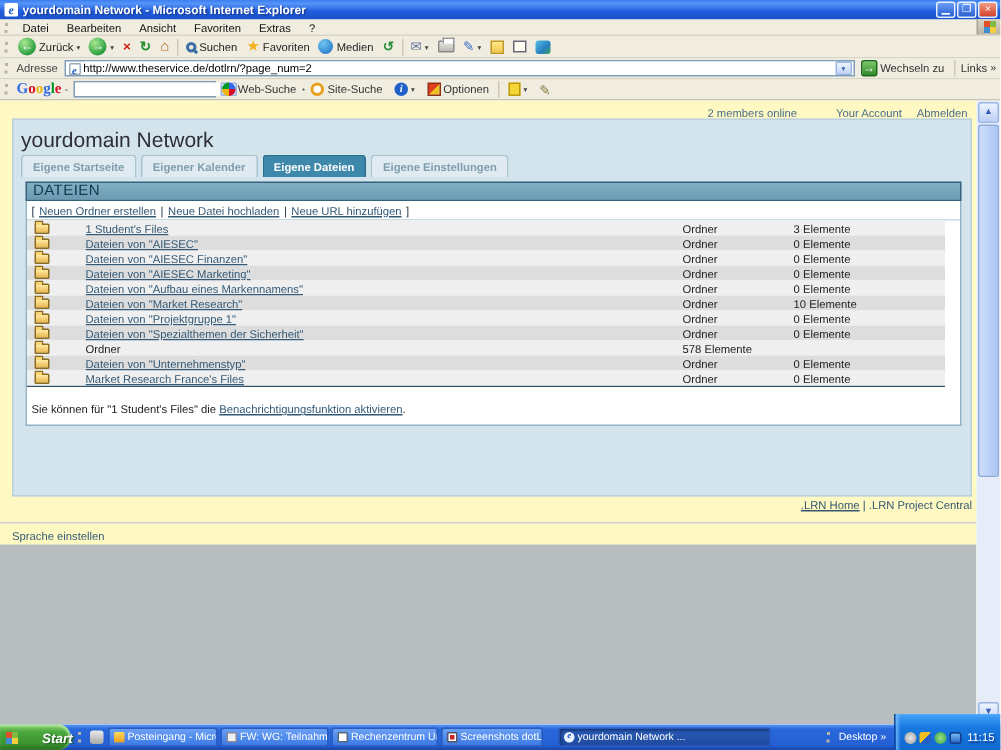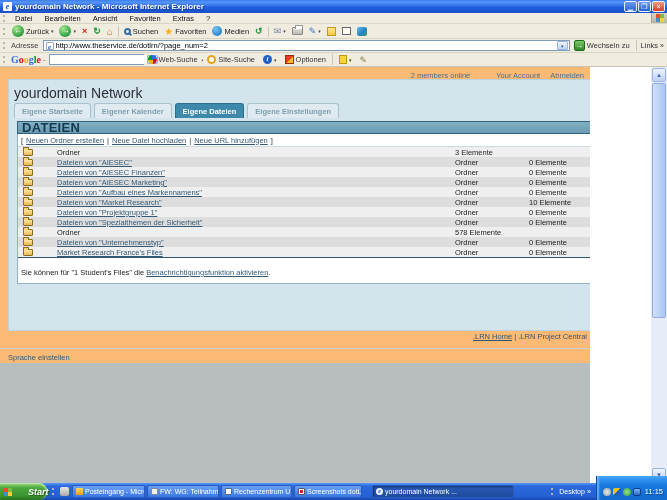--- a/index.html
+++ b/index.html
@@ -79,41 +79,41 @@
   .g-input{flex:1;border:none;outline:none;height:9px;font:7.5px "Liberation Sans",sans-serif;background:#fff}
   .gbtn{display:flex;align-items:center;gap:2px;padding:0 4px;white-space:nowrap;flex:none}
   .ico-websearch{width:9px;height:9px;border-radius:50%;flex:none;background:conic-gradient(#3369e8 0 25%,#d50f25 25% 50%,#eeb211 50% 75%,#009925 75%)}
   .ico-sitesearch{width:9px;height:9px;border-radius:50%;border:2px solid #e8a020;flex:none;background:#fff}
   .ico-info{width:9px;height:9px;border-radius:50%;background:#2060c8;color:#fff;font:italic bold 7px/9px "Liberation Serif",serif;text-align:center;flex:none}
   .ico-opt{width:9px;height:9px;background:linear-gradient(135deg,#e04020 0 50%,#f0c020 50%);border:1px solid #903010;flex:none}
   .ico-hl{width:8px;height:9px;background:#f7d437;border:1px solid #b89a10;flex:none}
   .ico-pen{color:#8a7a40;font-size:9px}
 
   
-  #viewport{position:absolute;top:67px;left:0;width:590px;height:416px;background:#fdba74;overflow:hidden}
+  #viewport{position:absolute;top:67px;left:0;width:651px;height:416px;background:#fef9c3;overflow:hidden}
   #scrollbar{position:absolute;top:67px;right:0;width:16px;height:416px;background:#e6edf8}
   .sb-btn{position:absolute;left:1px;width:14px;height:14px;background:linear-gradient(#eef4fe,#bcd0f4);
     border:1px solid #9ab4e4;border-radius:2px;color:#3a5cb4;font-size:6px;text-align:center;line-height:13px}
   .sb-thumb{position:absolute;left:1px;top:16px;width:14px;height:235px;border-radius:2px;
     background:linear-gradient(90deg,#cfdffb,#abc7f3);border:1px solid #90acdc}
 
   .hdr-links{position:absolute;top:4px;right:6px;display:flex;align-items:center;font-size:7.5px;color:#4a6e8c}
   .hdr-links .hsep{width:26px}
   .hdr-links .hsep2{width:10px}
 
   #panel{position:absolute;top:12px;left:8px;width:640px;height:252px;background:#d3e4ec;border:1px solid #bdd1dc}
   #pgtitle{position:absolute;top:5px;left:5px;font-size:14px;color:#2e2e38}
   #tabs{position:absolute;top:23px;left:5px;display:flex;gap:3px}
   .tab{height:15px;padding:0 7px;font-size:7.5px;font-weight:bold;line-height:15px;
     border:1px solid #a8c2cf;border-bottom:none;border-radius:3px 3px 0 0;background:#e0ebf1;color:#7e9dac;white-space:nowrap}
   .tab.active{background:#3e88ab;color:#fff;border-color:#2e6f8e}
 
   #portlet{position:absolute;top:41px;left:8px;width:624px}
   .p-hdr{height:13px;background:linear-gradient(#82b0c4,#6a9bb2);border:1px solid #35617c;
-    font-size:13px;font-weight:bold;color:#14384f;line-height:11px;padding-left:4px;letter-spacing:.3px}
+    font-size:10px;font-weight:normal;color:#14384f;line-height:11px;padding-left:4px;letter-spacing:.3px}
   .p-body{background:#fff;border:1px solid #8fb2c4;border-top:none;height:150px;overflow:hidden}
   .actions{height:13px;font-size:7.5px;color:#234;display:flex;align-items:center;gap:3px;padding-left:3px;border-bottom:1px solid #ccdae2;white-space:nowrap}
   .alink{color:#345a77;text-decoration:underline}
   .ftable{width:612px;border-bottom:1px solid #33566e}
   .frow{display:grid;grid-template-columns:39px 398px 74px 101px;height:10px;align-items:center;font-size:7.5px}
   .frow:nth-child(odd){background:#efefef}
   .frow:nth-child(even){background:#dddddd}
   .folder{width:10px;height:7px;margin-left:5px;background:linear-gradient(#ffe9a2,#e9b64f);border:1px solid #8a6d1e;border-radius:1px;position:relative}
   .folder::before{content:"";position:absolute;top:-3px;left:-1px;width:4px;height:2px;background:#f7d478;border:1px solid #8a6d1e;border-bottom:none;border-radius:1px 1px 0 0}
   .fname{color:#345a77;text-decoration:underline;white-space:nowrap;overflow:hidden}
@@ -329,20 +329,21 @@
             <span>|</span>
             <span class="alink">Neue Datei hochladen</span>
             <span>|</span>
             <span class="alink">Neue URL hinzufügen</span>
             <span>]</span>
           </div>
 
           <div class="ftable">
             <div class="frow">
               <span class="folder"></span>
+              <span class="fname">1 Student's Files</span>
               <span class="ftype">Ordner</span>
               <span class="fcount">3 Elemente</span>
             </div>
             <div class="frow">
               <span class="folder"></span>
               <span class="fname">Dateien von "AIESEC"</span>
               <span class="ftype">Ordner</span>
               <span class="fcount">0 Elemente</span>
             </div>
             <div class="frow">

